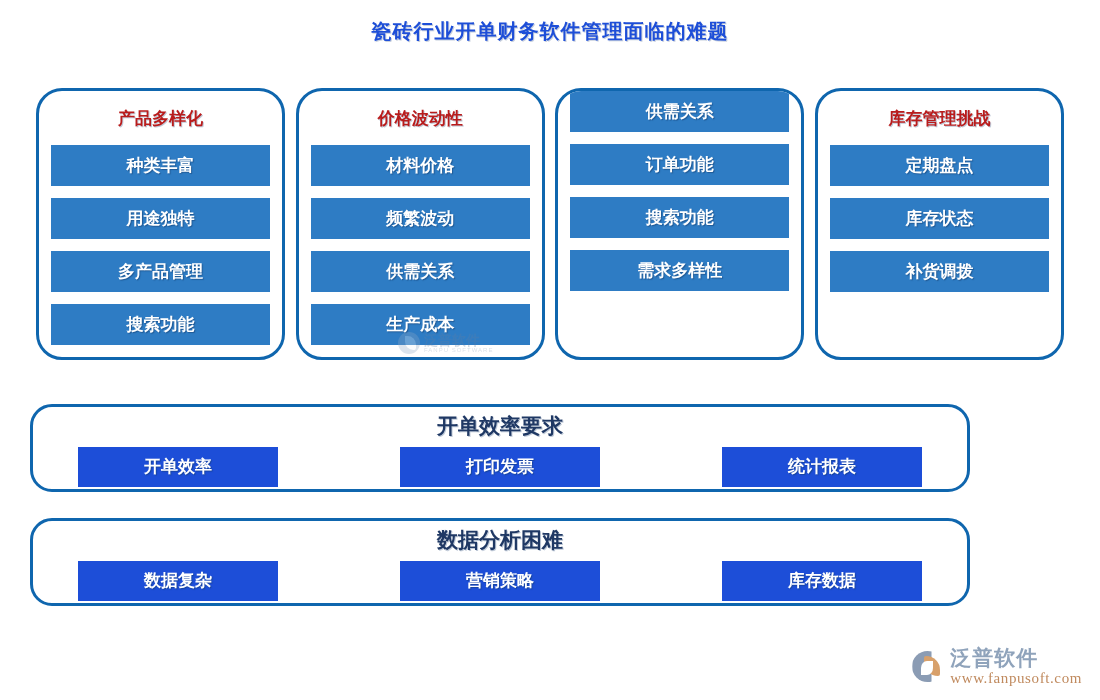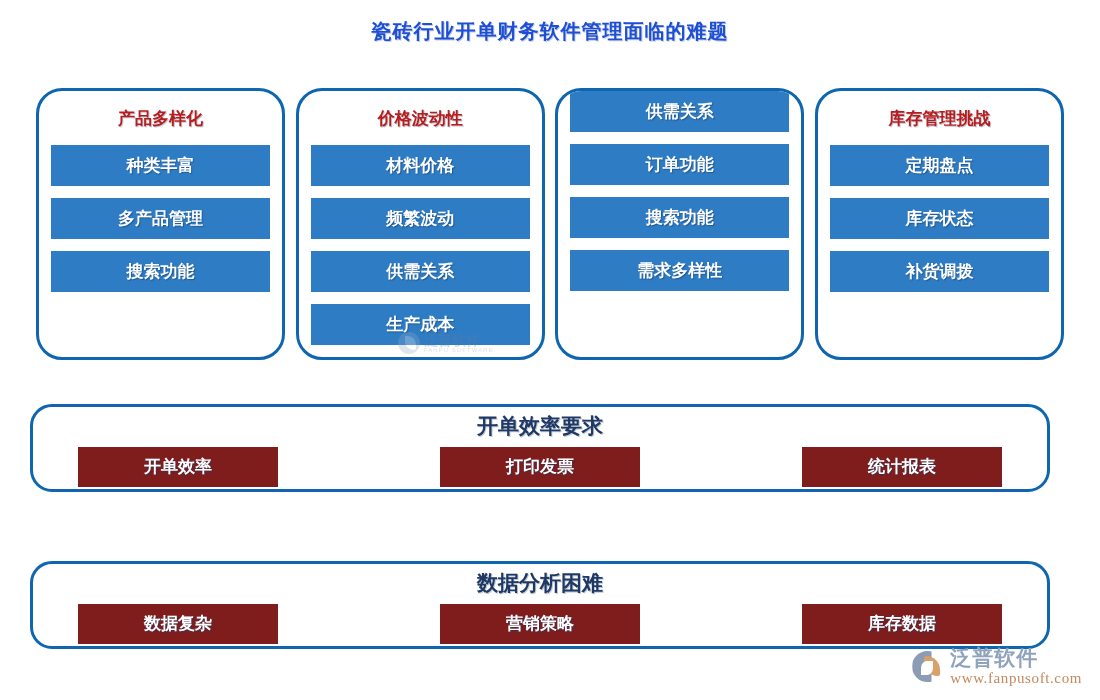--- a/index.html
+++ b/index.html
@@ -81,28 +81,28 @@
     font-weight: bold;
     text-align: center;
     text-shadow: 1px 1px 1px rgba(20,60,110,.55);
     margin: 0 12px;
   }
 
   
   .wide-row {
     position: absolute;
     left: 30px;
-    width: 1020px;
+    width: 940px;
     height: 88px;
     border: 3px solid #0f66ae;
     border-radius: 22px;
     background: #ffffff;
   }
   .wide-row.row-1 { top: 404px; }
-  .wide-row.row-2 { top: 518px; margin-top: 43px; }
+  .wide-row.row-2 { top: 518px; }
 
   .wide-title {
     text-align: center;
     font-size: 21px;
     font-weight: bold;
     color: #1f3864;
     line-height: 34px;
     padding-top: 2px;
     text-shadow: 1px 1px 0 rgba(185,196,212,.9);
   }
@@ -110,21 +110,21 @@
   .wide-items {
     display: flex;
     justify-content: space-between;
     padding: 4px 45px 0 45px;
   }
 
   .wide-pill {
     width: 200px;
     height: 40px;
     line-height: 40px;
-    background: #7f1d1d;
+    background: #1d4ed8;
     color: #ffffff;
     font-size: 17px;
     font-weight: bold;
     text-align: center;
     text-shadow: 1px 1px 1px rgba(20,60,110,.55);
   }
 
   
   .watermark {
     position: absolute;
@@ -211,20 +211,21 @@
 <div class="page">
 
   <div class="page-title">瓷砖行业开单财务软件管理面临的难题</div>
 
   <div class="cards-row">
 
     <div class="card">
       <div class="card-title">产品多样化</div>
       <div class="card-items">
         <div class="pill">种类丰富</div>
+        <div class="pill">用途独特</div>
         <div class="pill">多产品管理</div>
         <div class="pill">搜索功能</div>
       </div>
     </div>
 
     <div class="card">
       <div class="card-title">价格波动性</div>
       <div class="card-items">
         <div class="pill">材料价格</div>
         <div class="pill">频繁波动</div>

